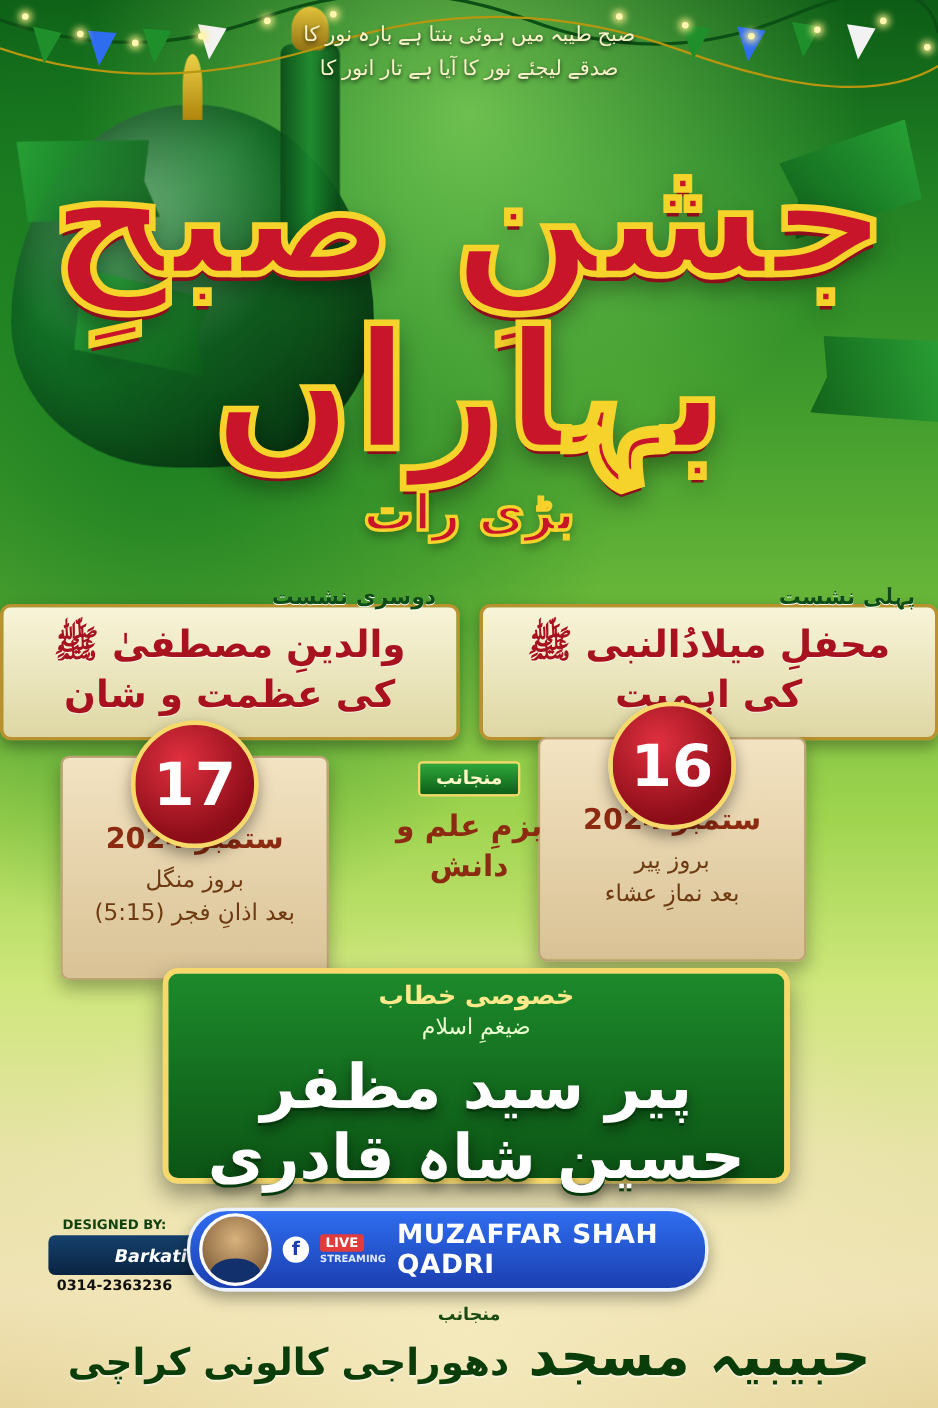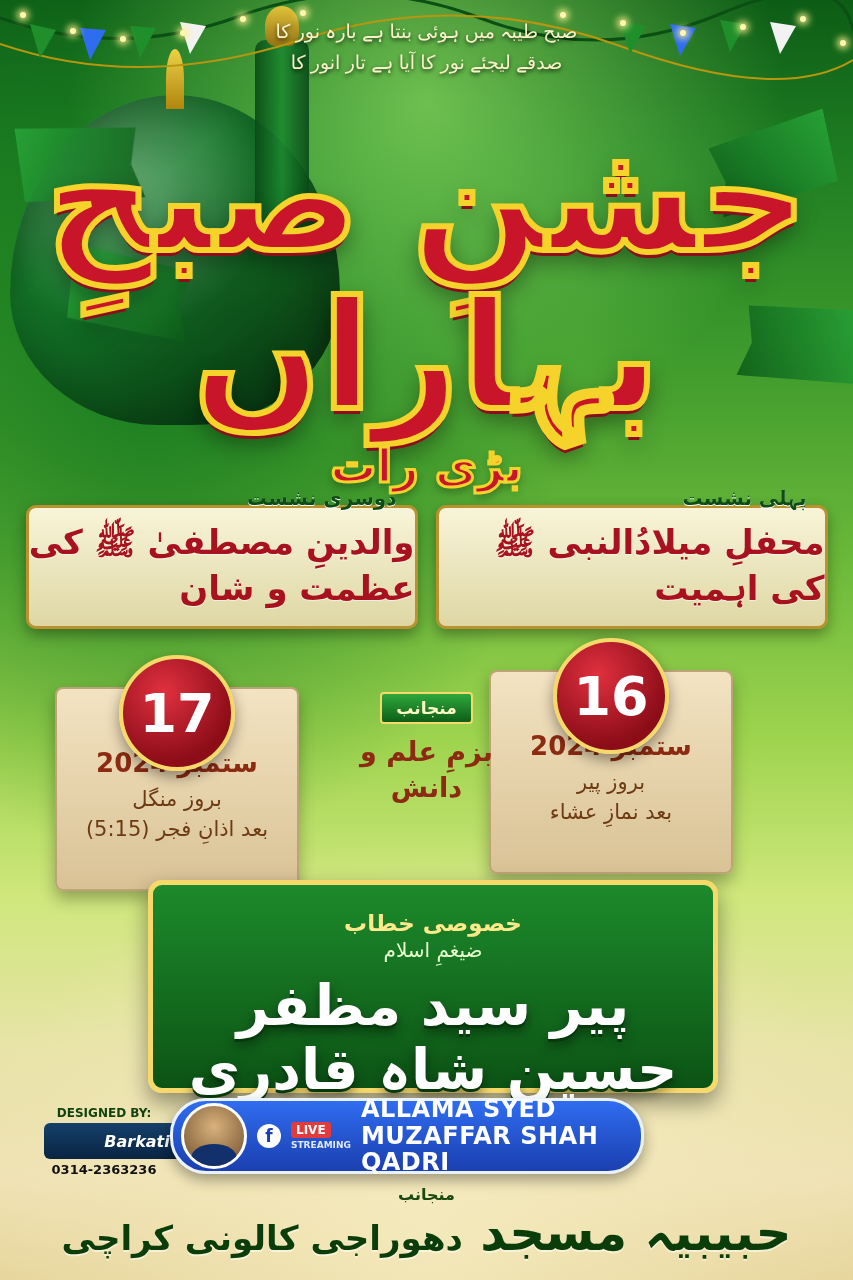--- a/index.html
+++ b/index.html
@@ -94,21 +94,21 @@
   
   .sessions{
     position:absolute;top:505px;left:0;width:853px;
     display:flex;flex-direction:row-reverse;justify-content:center;gap:18px;
   }
   .session{
     width:386px;border-radius:10px;
     background:linear-gradient(180deg,#f8f4d8,#ded7a4);
     border:3px solid #b9912f;
     box-shadow:0 6px 14px rgba(0,0,0,.35);
-    padding:12px 0 14px;text-align:right;direction:rtl;position:relative;
+    padding:12px 26px 14px;text-align:center;direction:rtl;position:relative;margin-top:44px;
   }
   .session .tag{
     position:absolute;top:-22px;right:18px;
     font-size:20px;font-weight:bold;color:#0d4d15;
     text-shadow:0 1px 0 #fff;direction:rtl;
   }
   .session .txt{
     font-size:34px;font-weight:bold;color:#a8121f;line-height:1.35;
     text-shadow:0 1px 0 rgba(255,255,255,.6);
   }
@@ -151,21 +151,21 @@
   .mid-ribbon .rt{
     margin-top:10px;font-size:27px;font-weight:bold;color:#8c2b12;line-height:1.35;
   }
 
   
   .speaker{
     position:absolute;top:880px;left:148px;width:560px;height:182px;
     background:linear-gradient(180deg,#1d8a2b,#0c5415);
     border:5px solid #f6d96a;border-radius:14px;
     box-shadow:0 10px 22px rgba(0,0,0,.4);
-    text-align:center;direction:rtl;padding-top:21px;
+    text-align:center;direction:rtl;padding-top:4px;
   }
   .speaker .khitab{
     font-size:23px;font-weight:bold;color:#ffe98a;margin-top:4px;
   }
   .speaker .zeegham{
     font-size:20px;color:#eaffd0;margin-top:2px;
   }
   .speaker .name{
     font-size:56px;font-weight:bold;color:#fff;
     text-shadow:0 3px 0 #063a0c, 0 6px 12px rgba(0,0,0,.5);
@@ -328,21 +328,20 @@
   </div>
 
   <div class="livebar">
     <div class="avatar"></div>
     <div class="fb">f</div>
     <div style="display:flex;flex-direction:column;align-items:flex-start;gap:2px">
       <span class="live-label">LIVE</span>
       <span style="font-size:9px;color:#dfe8ff;font-weight:bold">STREAMING</span>
     </div>
     <div class="names">
-      <div>ALLAMA SYED</div>
       <div>MUZAFFAR SHAH QADRI</div>
     </div>
   </div>
 
   <div class="masjid">
     <div class="sm">منجانب</div>
     <div class="big">
       <span>حبیبیہ مسجد</span>
       <span style="font-size:34px">دھوراجی کالونی کراچی</span>
     </div>

